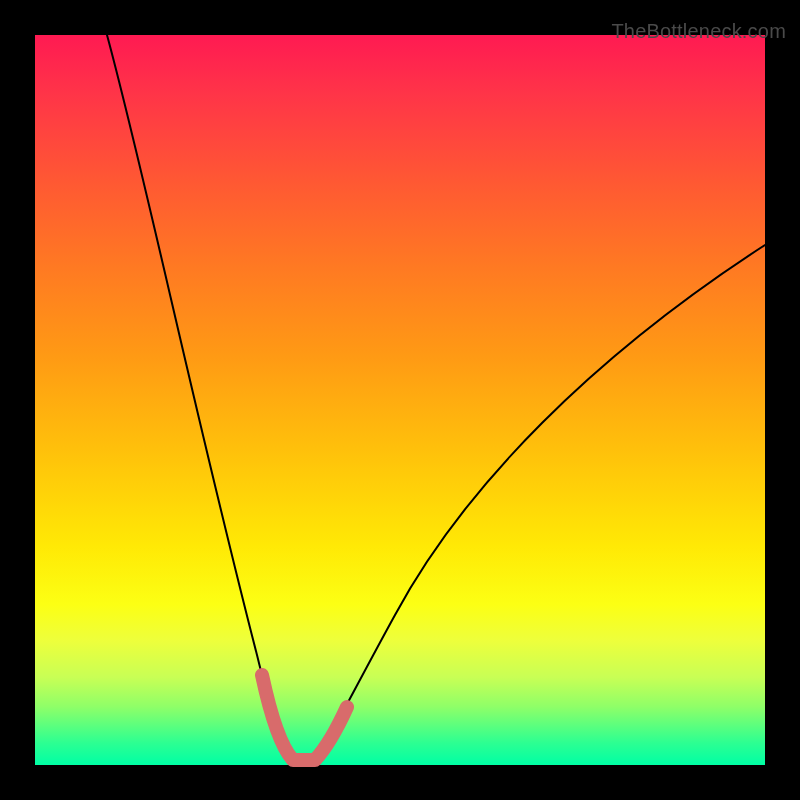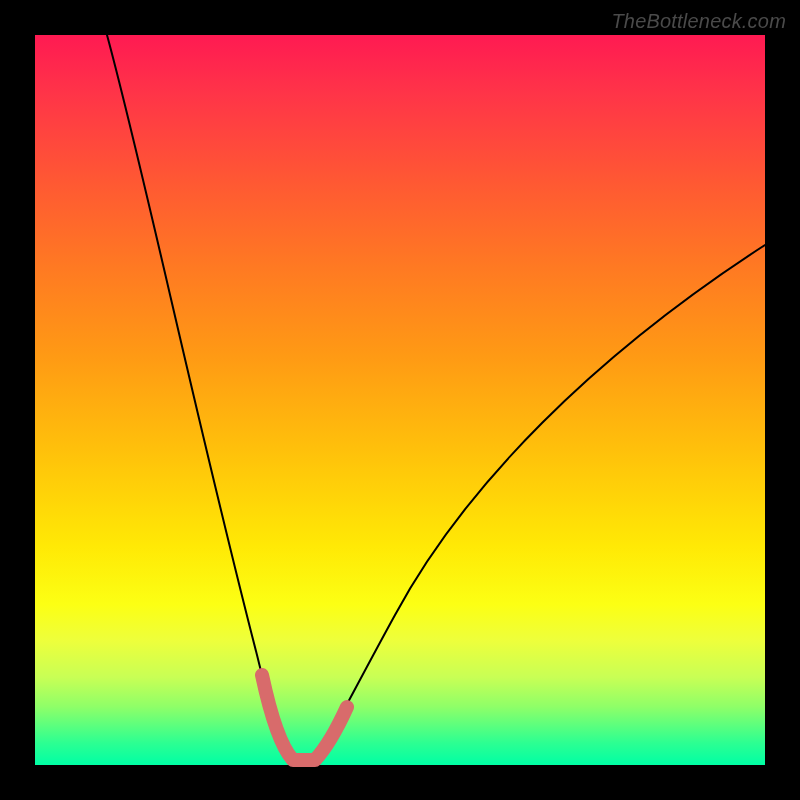--- a/index.html
+++ b/index.html
@@ -12,28 +12,27 @@
     font-family: Arial, Helvetica, sans-serif;
   }
   .stage {
     position: relative;
     width: 800px;
     height: 800px;
     background: #000;
   }
   .watermark {
     position: absolute;
-    top: 10px;
+    top: 20px;
     right: 14px;
     color: #4a4a4a;
     font-size: 20px;
     font-weight: 500;
     letter-spacing: 0.2px;
     z-index: 10;
-    font-style: italic;
   }
   .plot {
     position: absolute;
     left: 35px;
     top: 35px;
     width: 730px;
     height: 730px;
     background: linear-gradient(
       to bottom,
       #ff1a52 0%,

